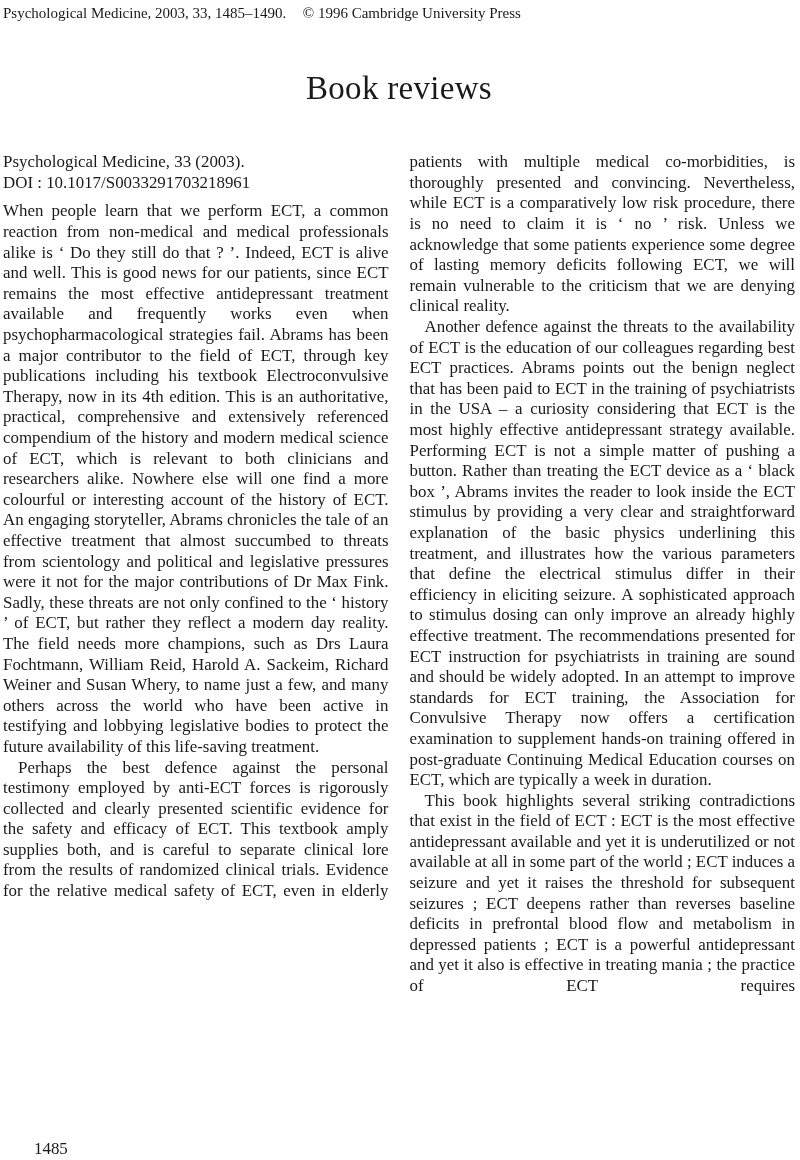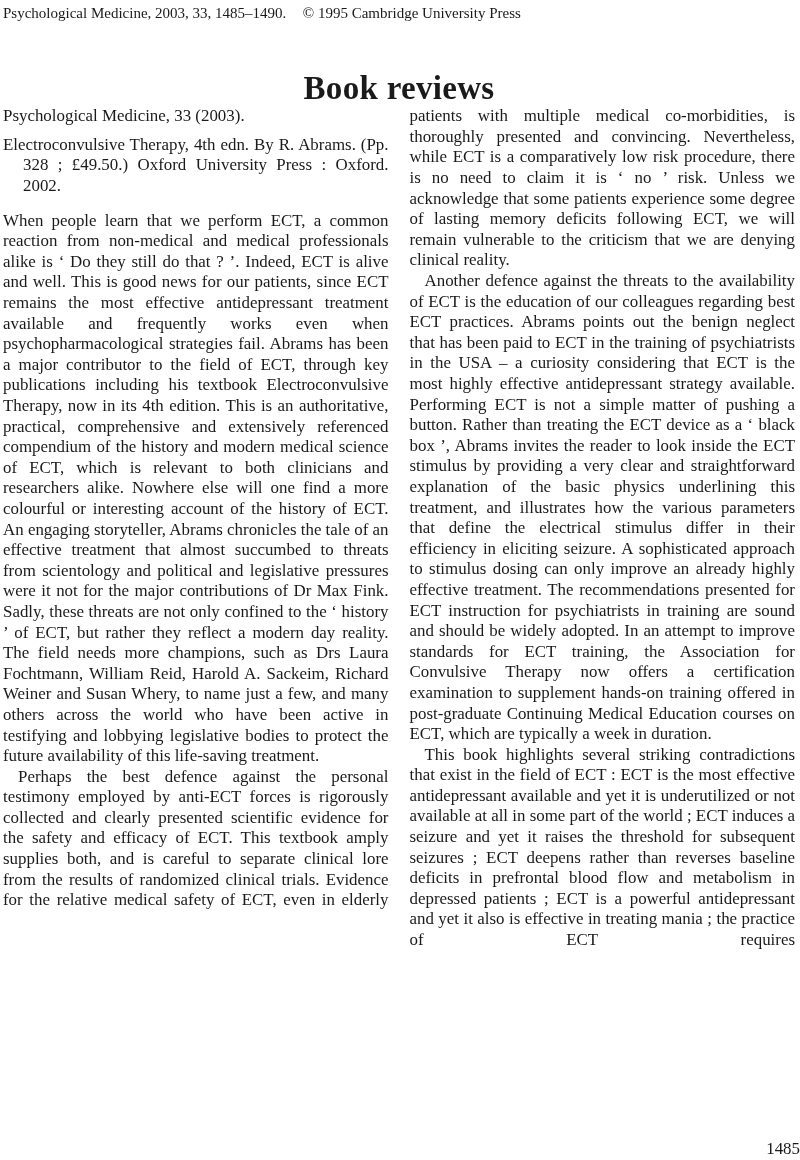--- a/index.html
+++ b/index.html
@@ -16,29 +16,30 @@
   .i { }
   .b { font-weight:normal; }
 
   
   .running-head { font-size:15px; line-height:18px; }
   .rh-copy { margin-left:1.1em; }
 
   
   .title {
     margin:48px 0 0 0;
-    font-size:33px; font-weight:700;
+    font-size:33px; font-weight:400;
     line-height:1.1;
     text-align:center;
     letter-spacing:0.3px;
   }
 
   
   .columns {
     display:flex; gap:21px;
+    margin-top:46px;
     height:972px;
     overflow:hidden;
   }
   .col {
     flex:1 1 0;
     font-size:16.9px;
     line-height:20.6px;
     text-align:justify;
     hyphens:auto;
     -webkit-hyphens:auto;
@@ -49,48 +50,46 @@
     padding-left:20px; text-indent:-20px;
   }
   .para { margin:0; }
   .para.indent { text-indent:15px; }
   .para.cont-next { text-align-last:justify; }
 
   
   .page-number {
     position:absolute;
     bottom:1px; left:0; right:0;
-    text-align:right;
+    text-align:left;
     text-indent:34px;
     font-size:16.9px; line-height:20px;
   }
 </style>
 </head>
 <body>
 
 <div class="page">
 
   <header class="running-head">
     <div>
-      <span class="i">Psychological Medicine</span><span>, 2003, </span><span class="b">33</span><span>, 1485–1490.</span><span class="rh-copy">© 1995 Cambridge University Press</span>
+      <span class="i">Psychological Medicine</span><span>, 2003, </span><span class="b">33</span><span>, 1485–1490.</span><span class="rh-copy">© 1996 Cambridge University Press</span>
     </div>
   </header>
 
   <h1 class="title">Book reviews</h1>
 
   <div class="columns">
 
     <div class="col">
       <p class="citation">
         <span class="i">Psychological Medicine</span><span>, </span><span class="b">33</span><span> (2003).</span><br>
+        <span>DOI : 10.1017/S0033291703218961</span>
       </p>
 
-      <p class="book-ref">
-        <span class="i">Electroconvulsive Therapy, 4th edn.</span><span> By R. Abrams. (Pp. 328 ; £49.50.) Oxford University Press : Oxford. 2002.</span>
-      </p>
 
       <p class="para">
         <span>When people learn that we perform ECT, a common reaction from non-medical and medical professionals alike is ‘ Do they still do that ? ’. Indeed, ECT is alive and well. This is good news for our patients, since ECT remains the most effective antidepressant treatment available and frequently works even when psychopharmacological strategies fail. Abrams has been a major contributor to the field of ECT, through key publications including his textbook </span><span class="i">Electroconvulsive Therapy</span><span>, now in its 4th edition. This is an authoritative, practical, comprehensive and extensively referenced compendium of the history and modern medical science of ECT, which is relevant to both clinicians and researchers alike. Nowhere else will one find a more colourful or interesting account of the history of ECT. An engaging storyteller, Abrams chronicles the tale of an effective treatment that almost succumbed to threats from scientology and political and legislative pressures were it not for the major contributions of Dr Max Fink. Sadly, these threats are not only confined to the ‘ history ’ of ECT, but rather they reflect a modern day reality. The field needs more champions, such as Drs Laura Fochtmann, William Reid, Harold A. Sackeim, Richard Weiner and Susan Whery, to name just a few, and many others across the world who have been active in testifying and lobbying legislative bodies to protect the future availability of this life-saving treatment.</span>
       </p>
 
       <p class="para indent cont-next">Perhaps the best defence against the personal testimony employed by anti-ECT forces is rigorously collected and clearly presented scientific evidence for the safety and efficacy of ECT. This textbook amply supplies both, and is careful to separate clinical lore from the results of randomized clinical trials. Evidence for the relative medical safety of ECT, even in elderly</p>
     </div>
 
     <div class="col">
       <p class="para">patients with multiple medical co-morbidities, is thoroughly presented and convincing. Nevertheless, while ECT is a comparatively low risk procedure, there is no need to claim it is ‘ no ’ risk. Unless we acknowledge that some patients experience some degree of lasting memory deficits following ECT, we will remain vulnerable to the criticism that we are denying clinical reality.</p>

